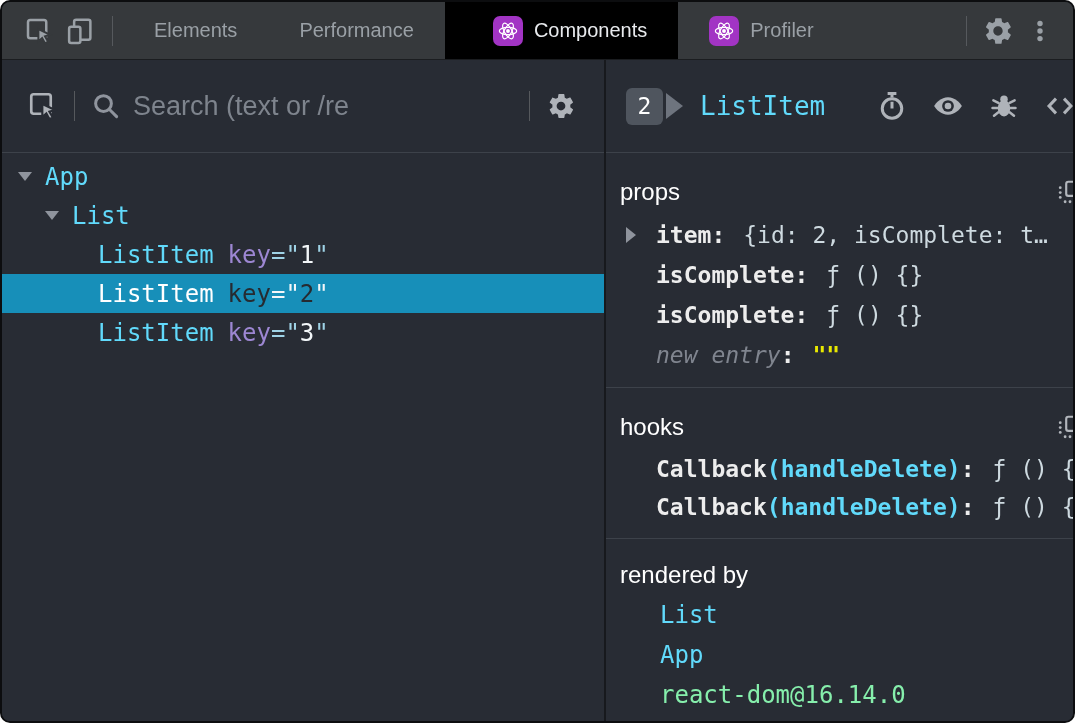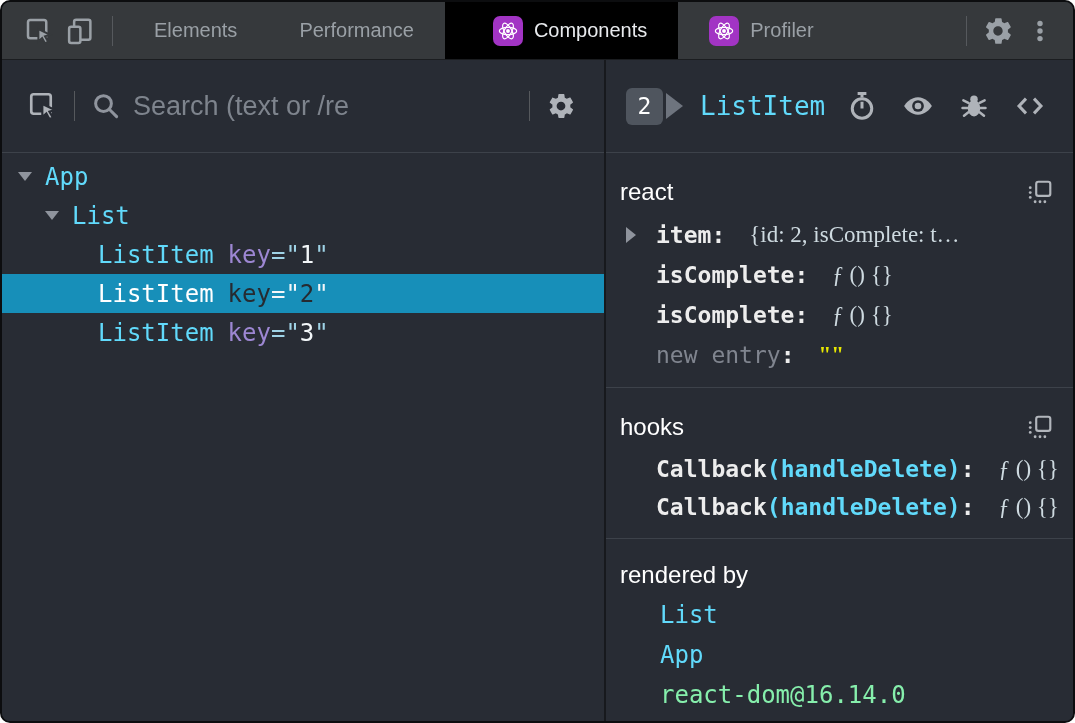--- a/index.html
+++ b/index.html
@@ -80,24 +80,24 @@
   .section:last-child{ border-bottom:none; }
   .section-head{ display:flex; align-items:center; justify-content:space-between;
     height:46px; color:#ffffff; font-size:24px; padding:0 6px 0 2px; }
   .copy-btn{ color:#b2b6bc; cursor:pointer; display:flex; }
   .kv-row{ height:40px; display:flex; align-items:center; white-space:pre;
     font-family:"DejaVu Sans Mono",monospace; font-size:23px; padding-left:8px; }
   .expander{ width:30px; display:inline-flex; align-items:center; }
   .tri-right{ width:0; height:0; border-top:8px solid transparent; border-bottom:8px solid transparent;
     border-left:10px solid var(--caret_gray,#8f949d); }
   .pk{ color:#ededed; font-weight:700; }
-  .pk.dim{ color:var(--dim,#80858f); font-weight:400; }
+  .pk.dim{ color:var(--dim,#80858f); font-weight:400;font-style:italic; }
   .paren{ color:var(--accent_cyan,#61dafb); font-weight:600; }
   .pcolon{ color:#ededed; font-weight:600; }
-  .pv{ color:var(--value_gray,#cedae0); margin-left:24px;font-family:Liberation Serif, serif; }
+  .pv{ color:var(--value_gray,#cedae0); margin-left:18px; }
   .pv.yellow{ color:var(--editable_yellow,#e9e900); font-weight:700; }
   .hooks-row{ height:38px; padding-left:38px; }
   .rb-row{ height:40px; display:flex; align-items:center; padding-left:42px;
     font-family:"DejaVu Sans Mono",monospace; font-size:24px; }
   .rb-link{ color:var(--accent_cyan,#61dafb); cursor:pointer; }
   .rb-plain{ color:#86efac; }
   .rendered-head{ height:40px; }
   svg{ display:block; }
 </style>
 </head>
@@ -260,21 +260,21 @@
             <svg width="32" height="32" viewBox="0 0 24 24" style="color:#afb3b9">
               <path d="M9 6.5 L3.8 12 L9 17.5" fill="none" stroke="currentColor" stroke-width="2.3"></path>
               <path d="M15 6.5 L20.2 12 L15 17.5" fill="none" stroke="currentColor" stroke-width="2.3"></path>
             </svg>
           </div>
         </div>
       </div>
 
       <div class="section">
         <div class="section-head">
-          <span>react</span>
+          <span>props</span>
           <span class="copy-btn">
             <svg width="26" height="26" viewBox="0 0 24 24" style="color:#b2b6bc">
               <rect x="8.5" y="2.5" width="13" height="13" rx="2" fill="none" stroke="currentColor" stroke-width="2"></rect>
               <g fill="currentColor">
                 <circle cx="3" cy="8" r="1.3"></circle>
                   <circle cx="3" cy="12.5" r="1.3"></circle>
                   <circle cx="3" cy="17" r="1.3"></circle>
                 <circle cx="7.5" cy="21" r="1.3"></circle>
                   <circle cx="12" cy="21" r="1.3"></circle>
                   <circle cx="16.5" cy="21" r="1.3"></circle>

